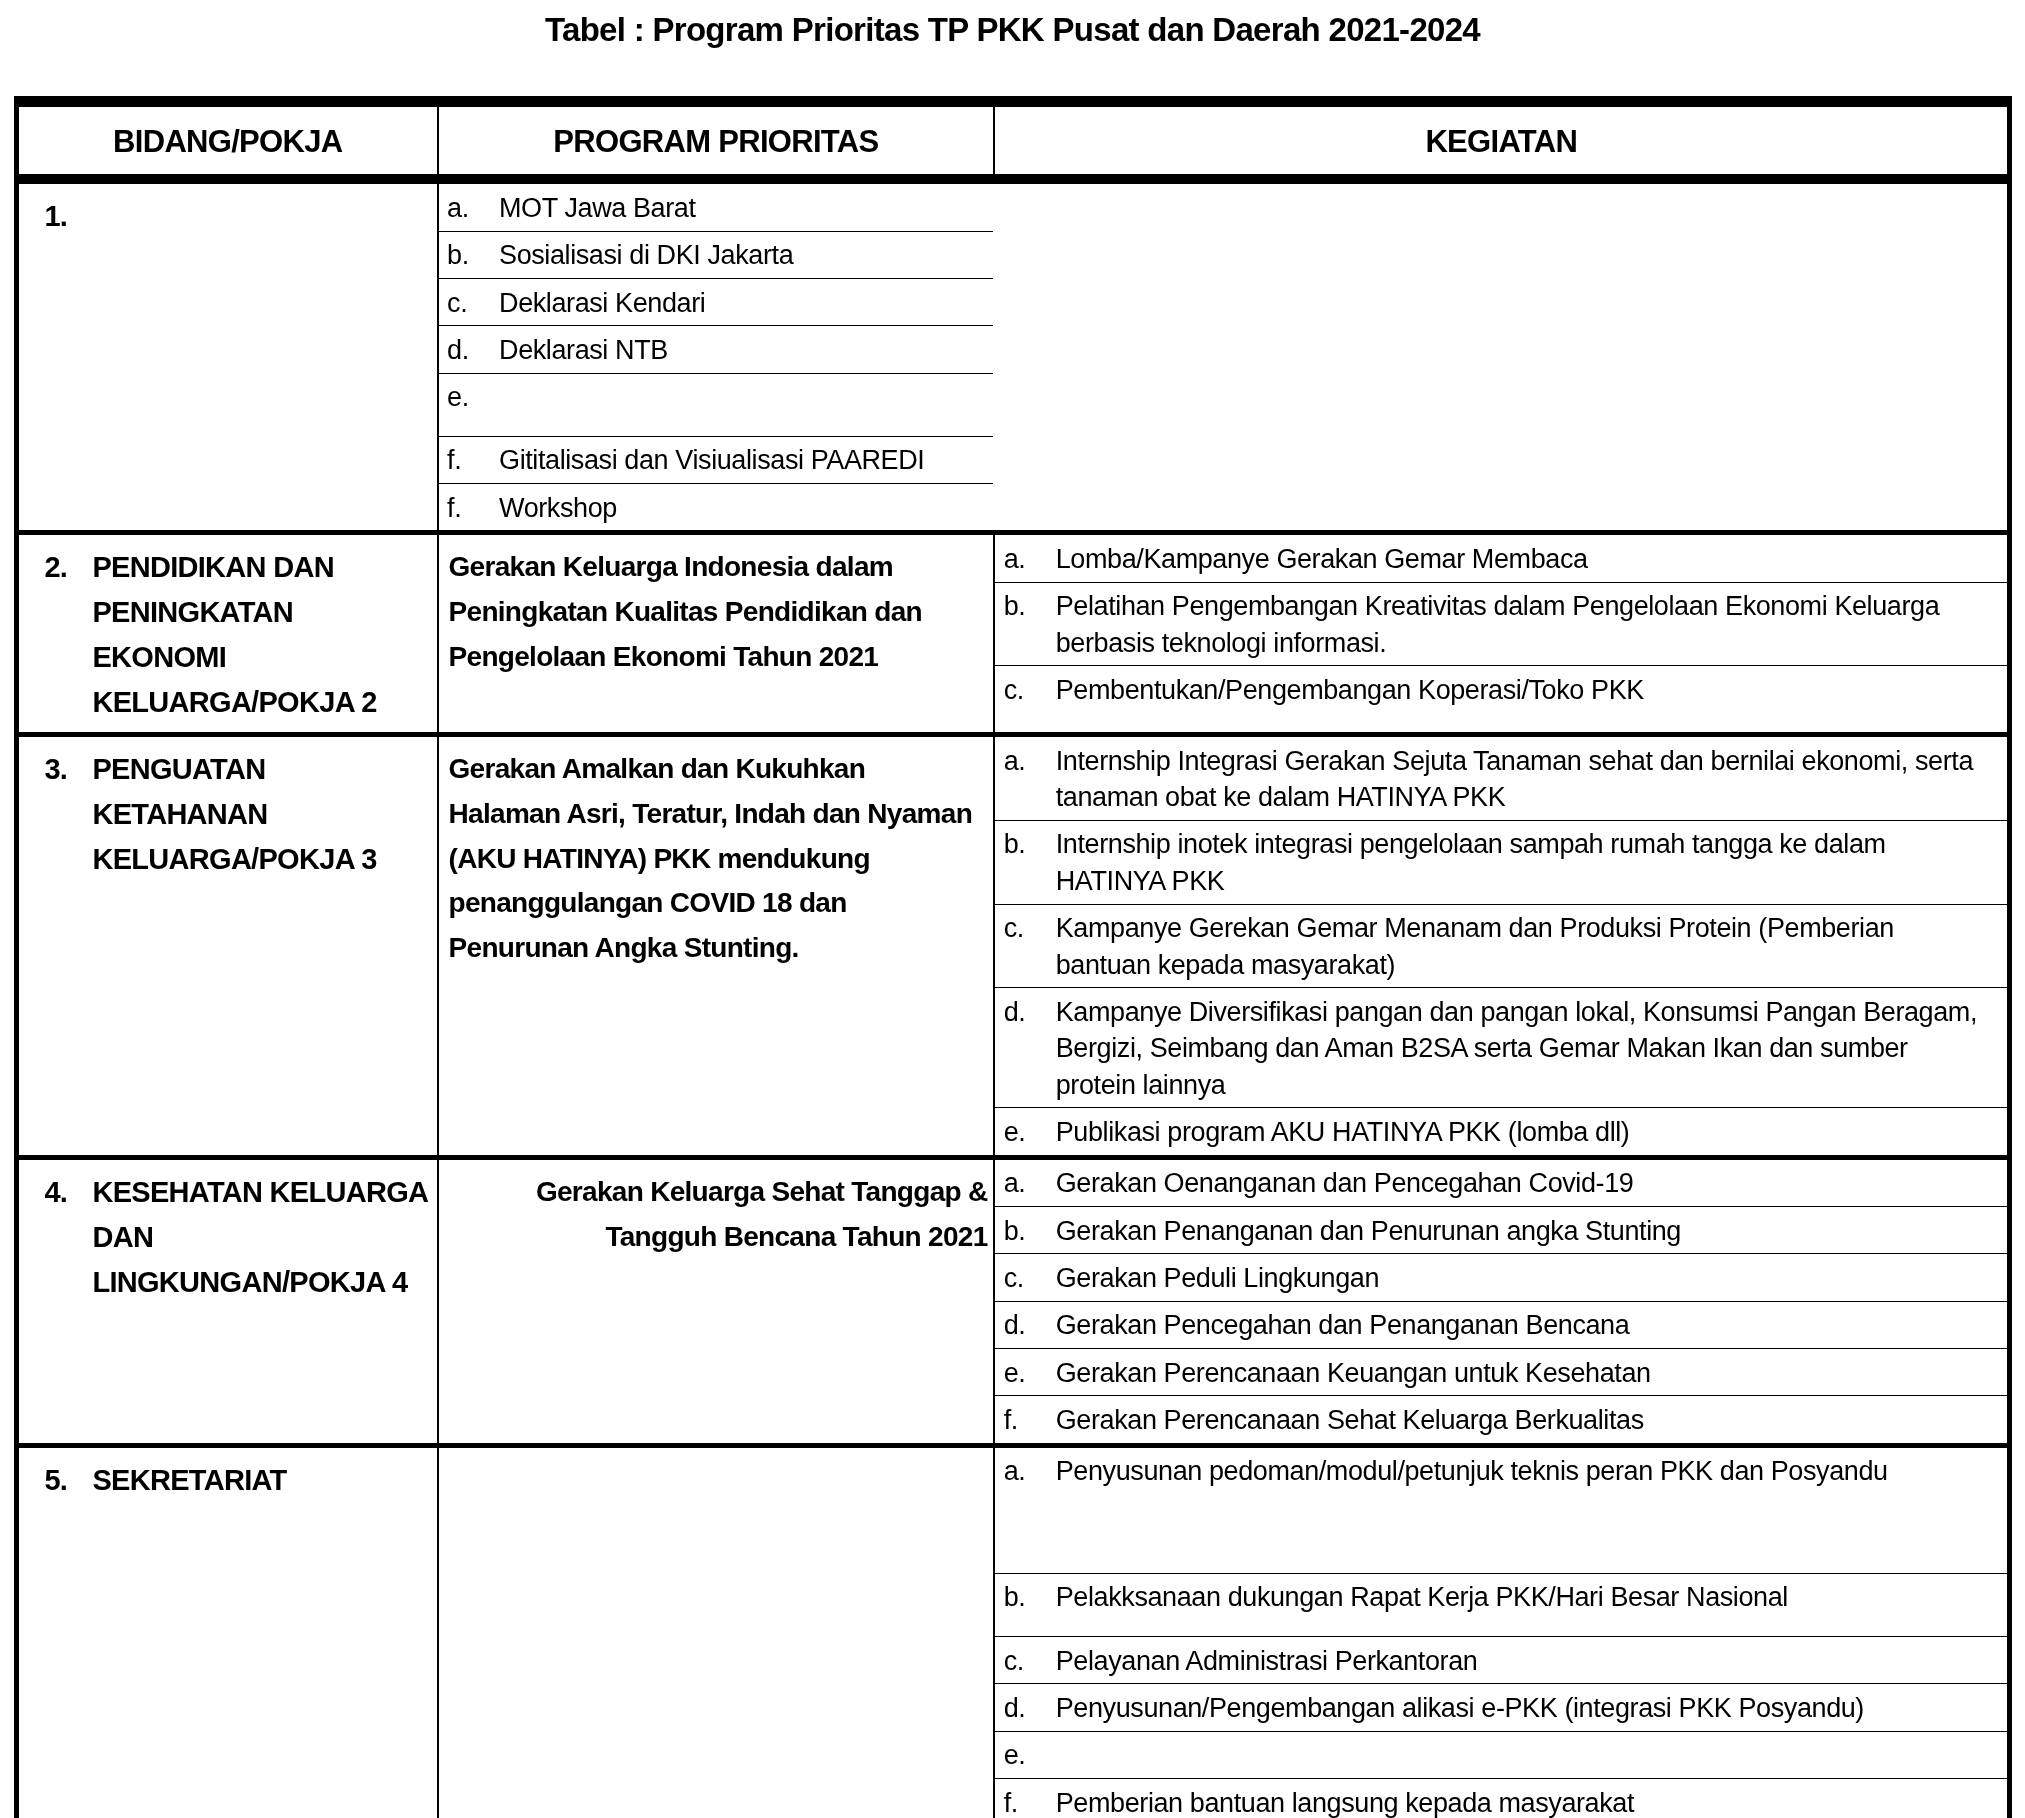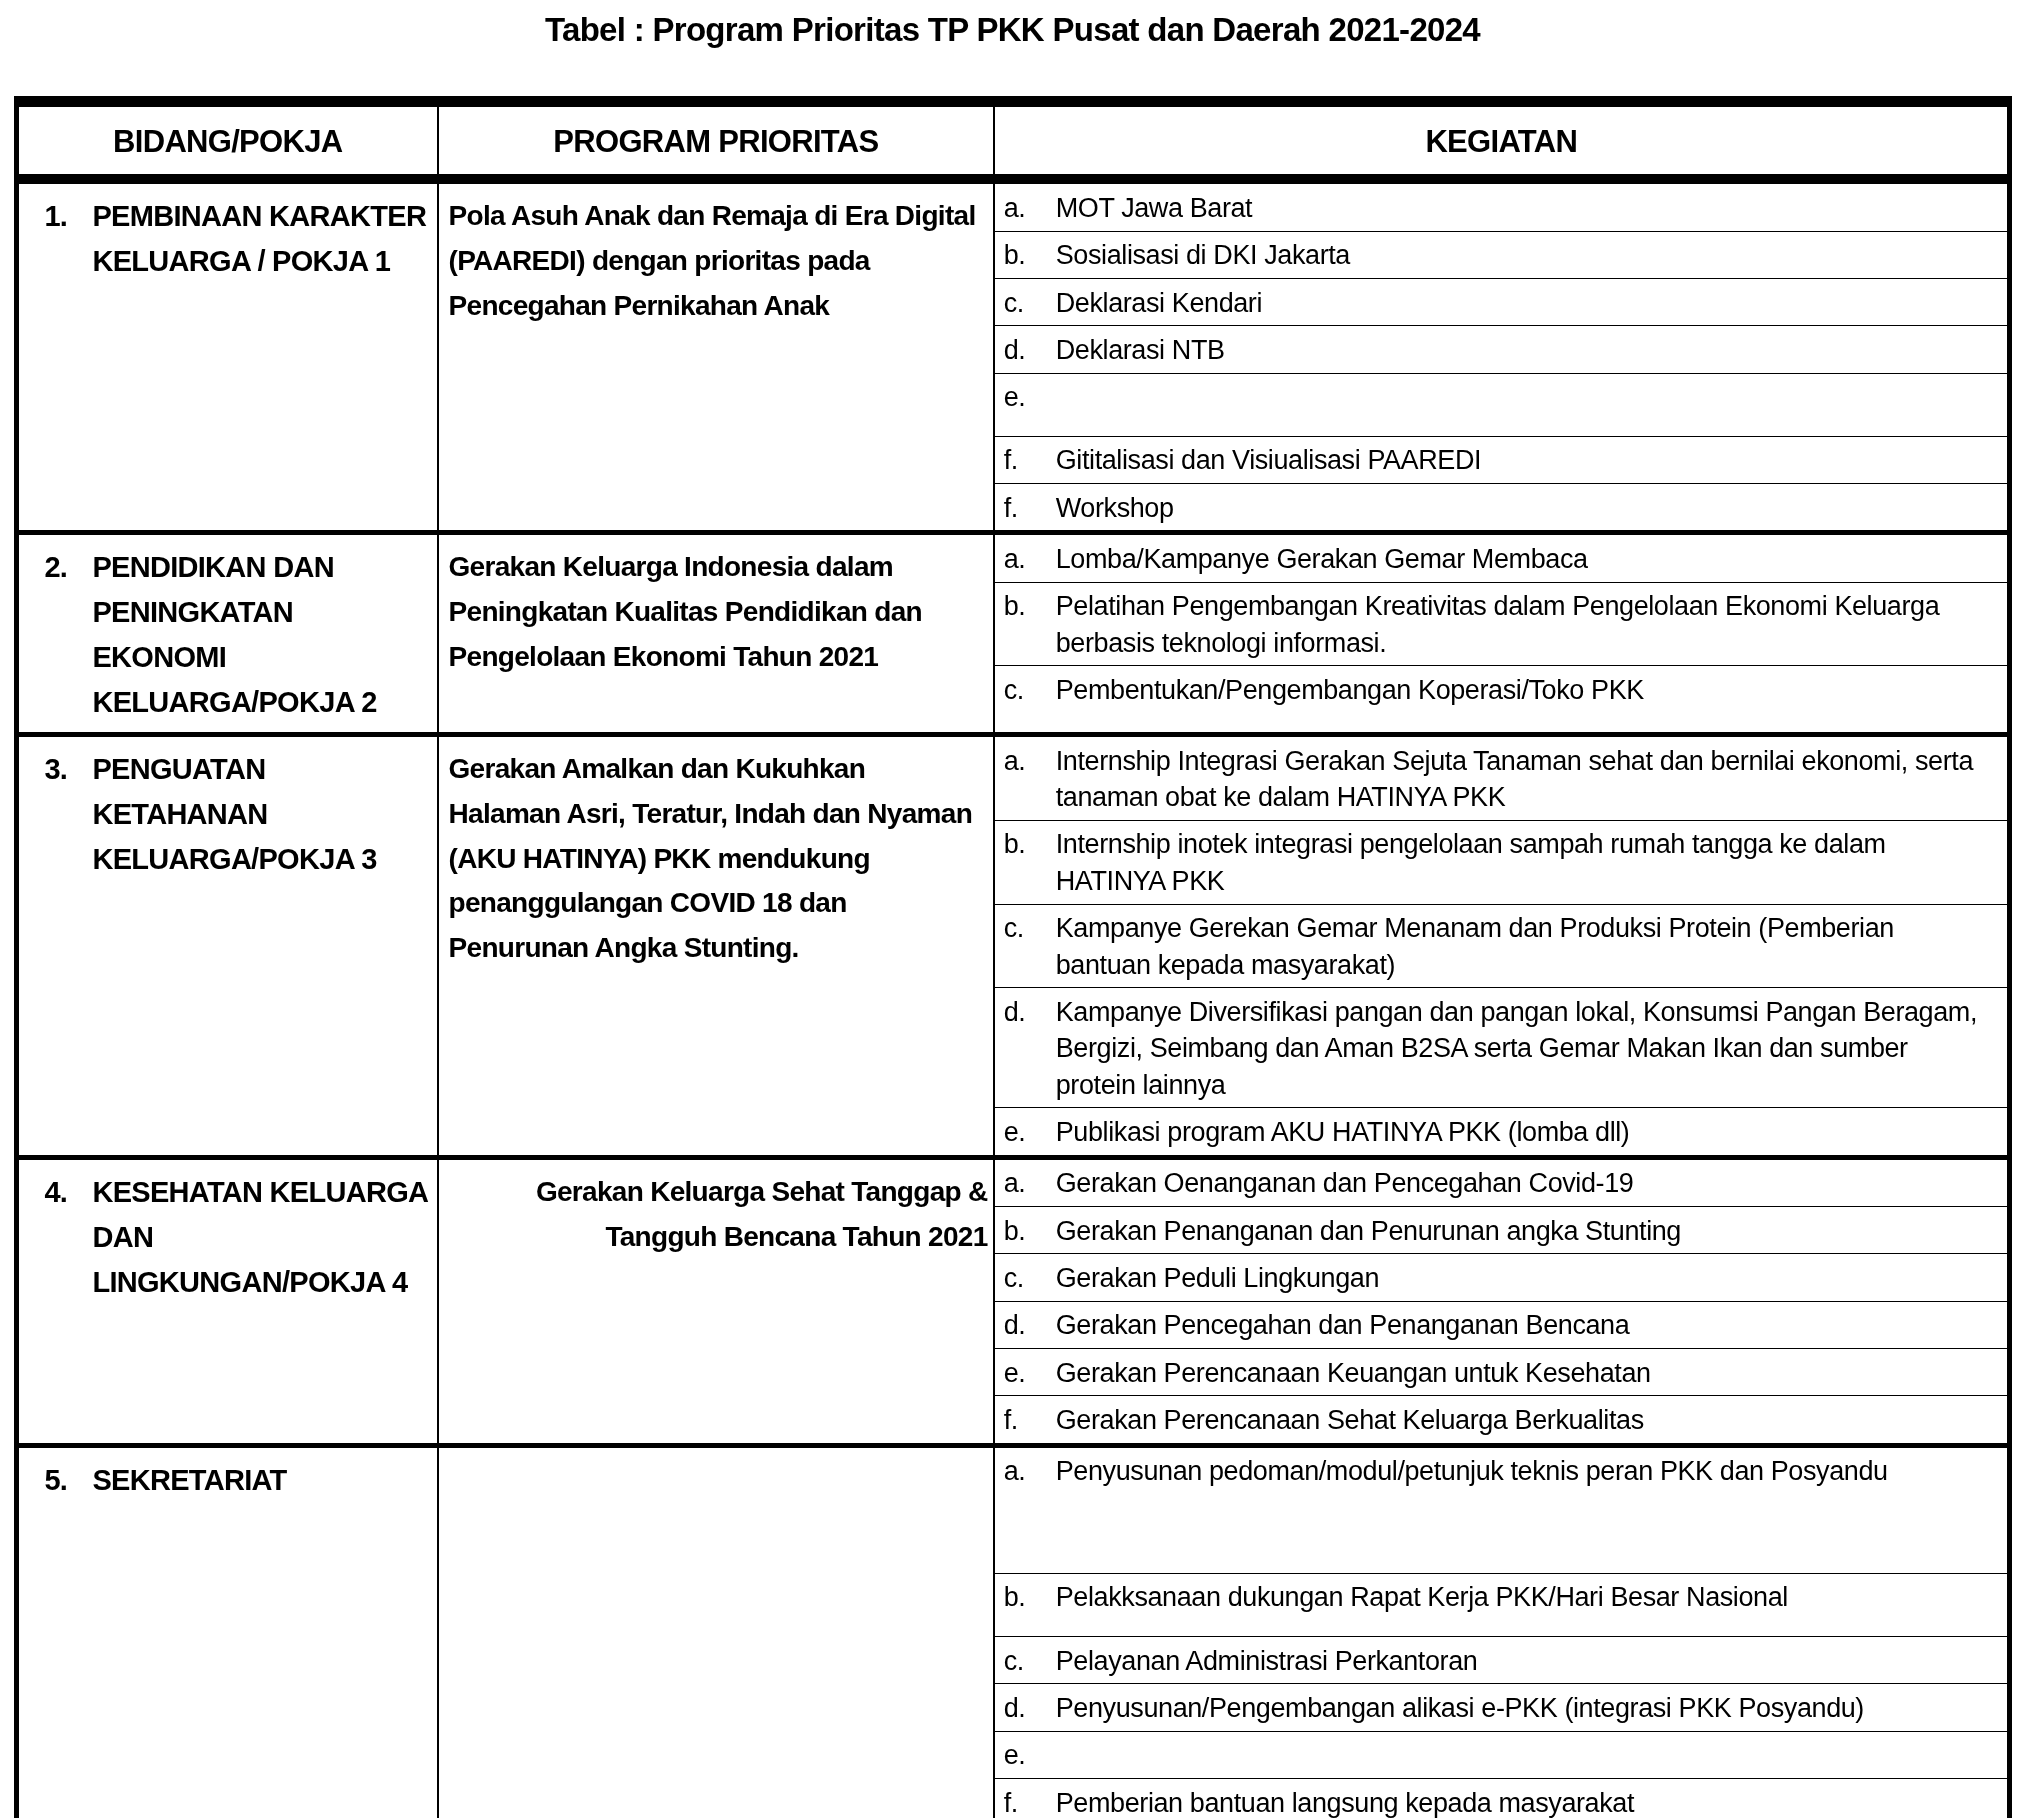--- a/index.html
+++ b/index.html
@@ -87,23 +87,21 @@
   <div class="ptable">
     <div class="thead grid3">
       <div class="th">BIDANG/POKJA</div>
       <div class="th">PROGRAM PRIORITAS</div>
       <div class="th">KEGIATAN</div>
     </div>
     <div id="rows">
         <div class="trow grid3">
           <div class="cell cell-bidang">
             <span class="bnum">1.</span>
-            <span class="btext">PEMBINAAN KARAKTER KELUARGA / POKJA 1</span>
-          </div>
-          <div class="cell cell-program">Pola Asuh Anak dan Remaja di Era Digital (PAAREDI) dengan prioritas pada Pencegahan Pernikahan Anak</div>
+          </div>
           <div class="cell cell-kegiatan">
             <div class="k-item">
               <span class="klabel">a.</span>
               <span class="ktext">MOT Jawa Barat</span>
             </div>
             <div class="k-item">
               <span class="klabel">b.</span>
               <span class="ktext">Sosialisasi di DKI Jakarta</span>
             </div>
             <div class="k-item">

